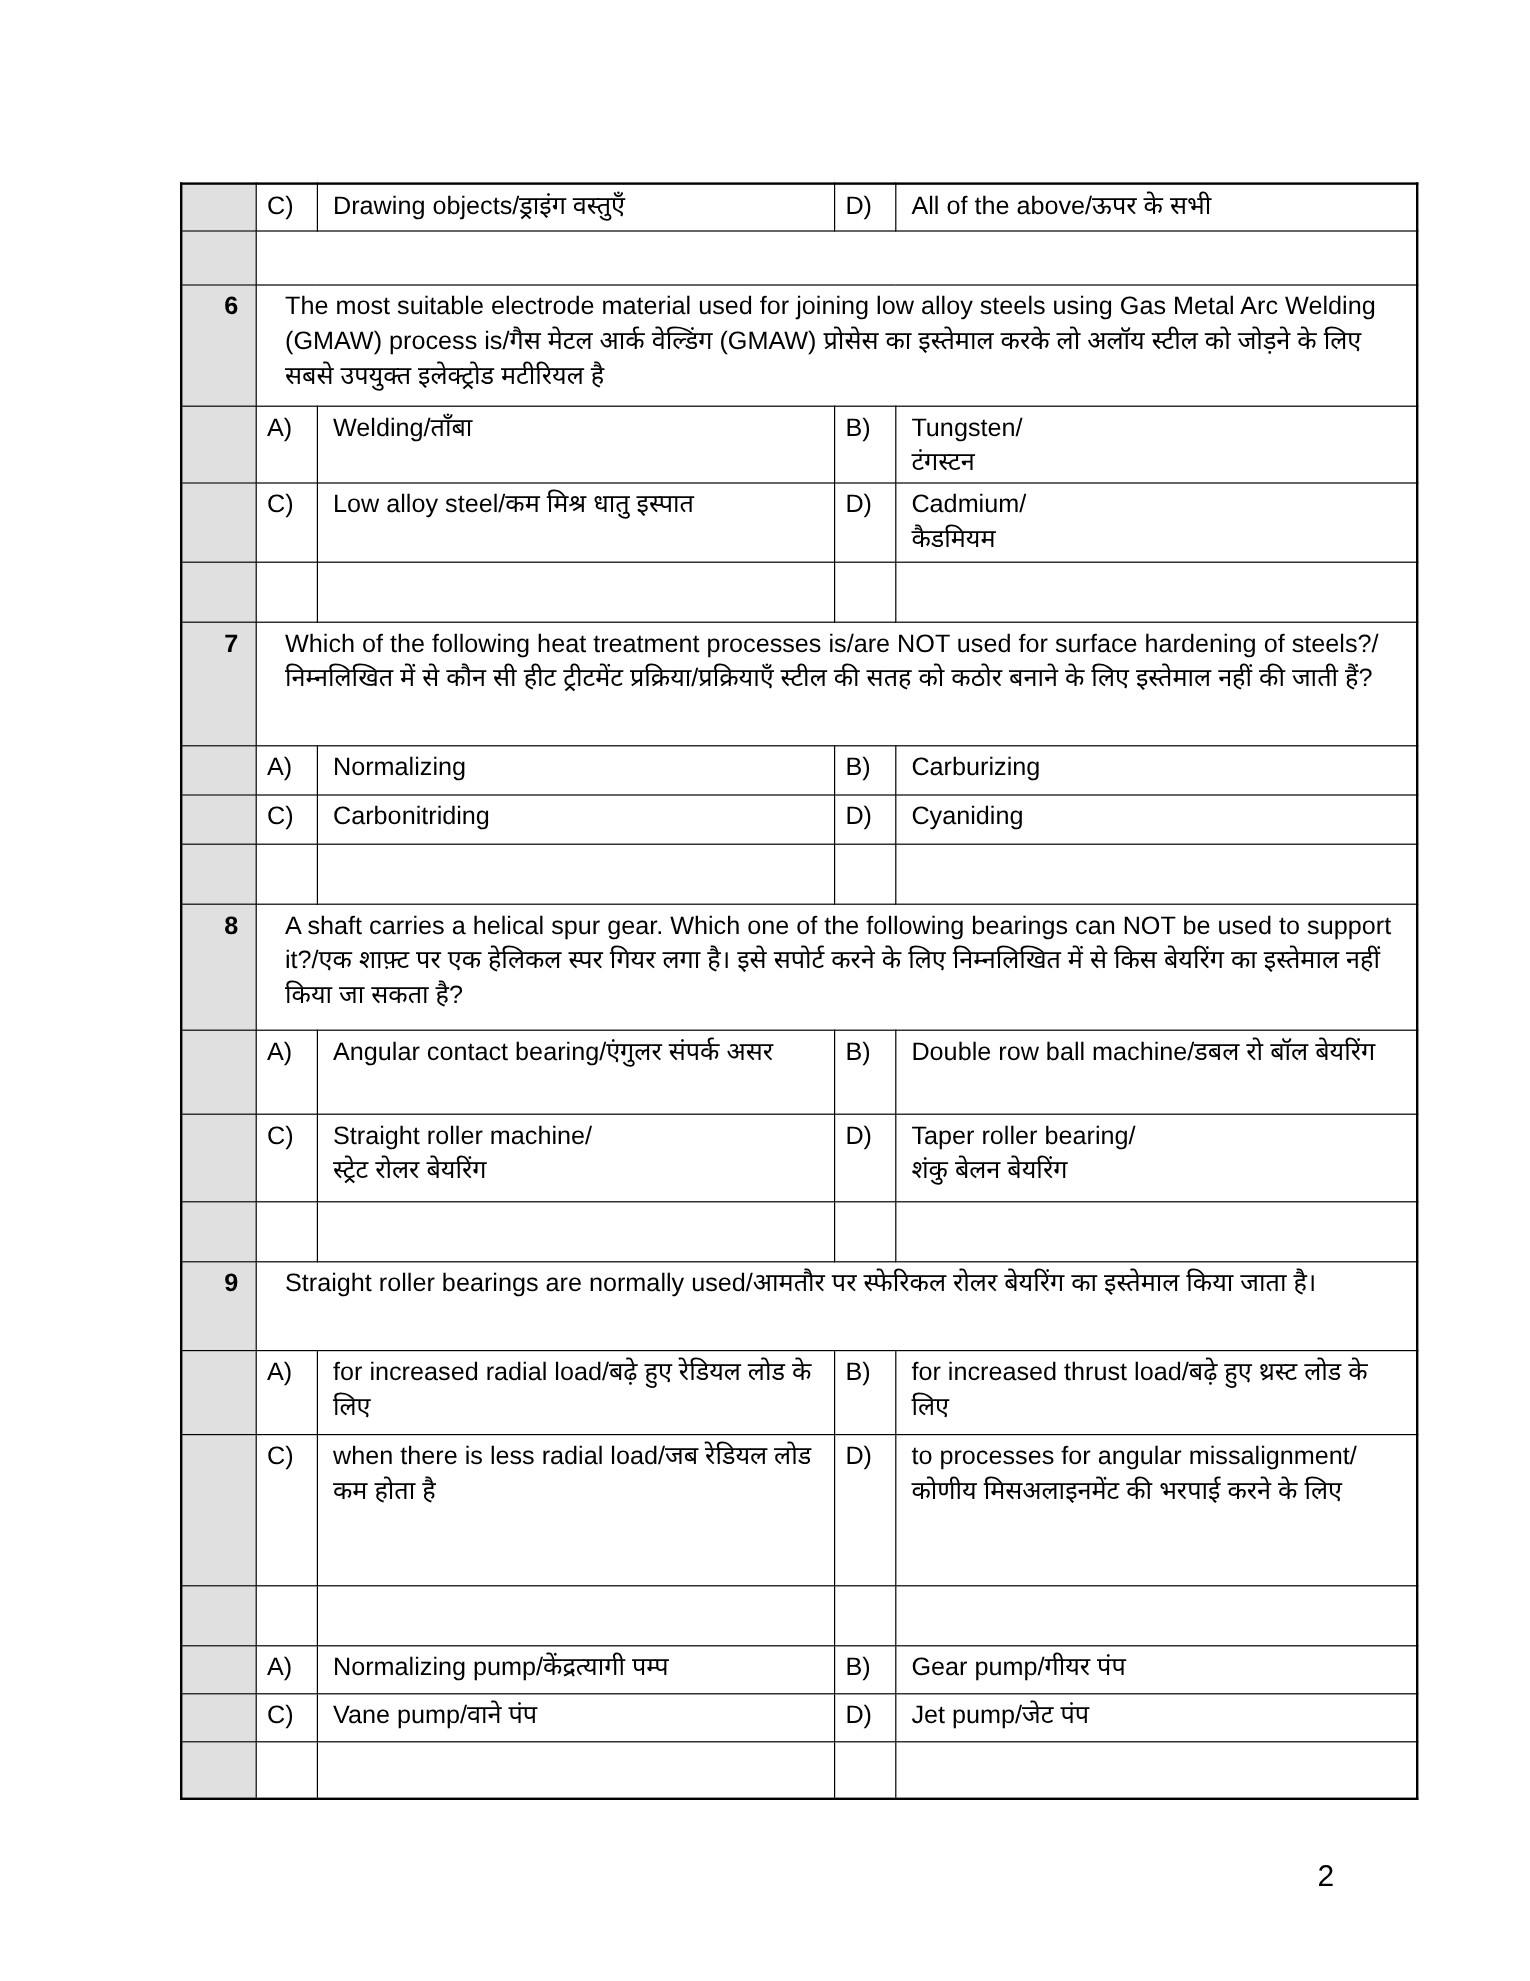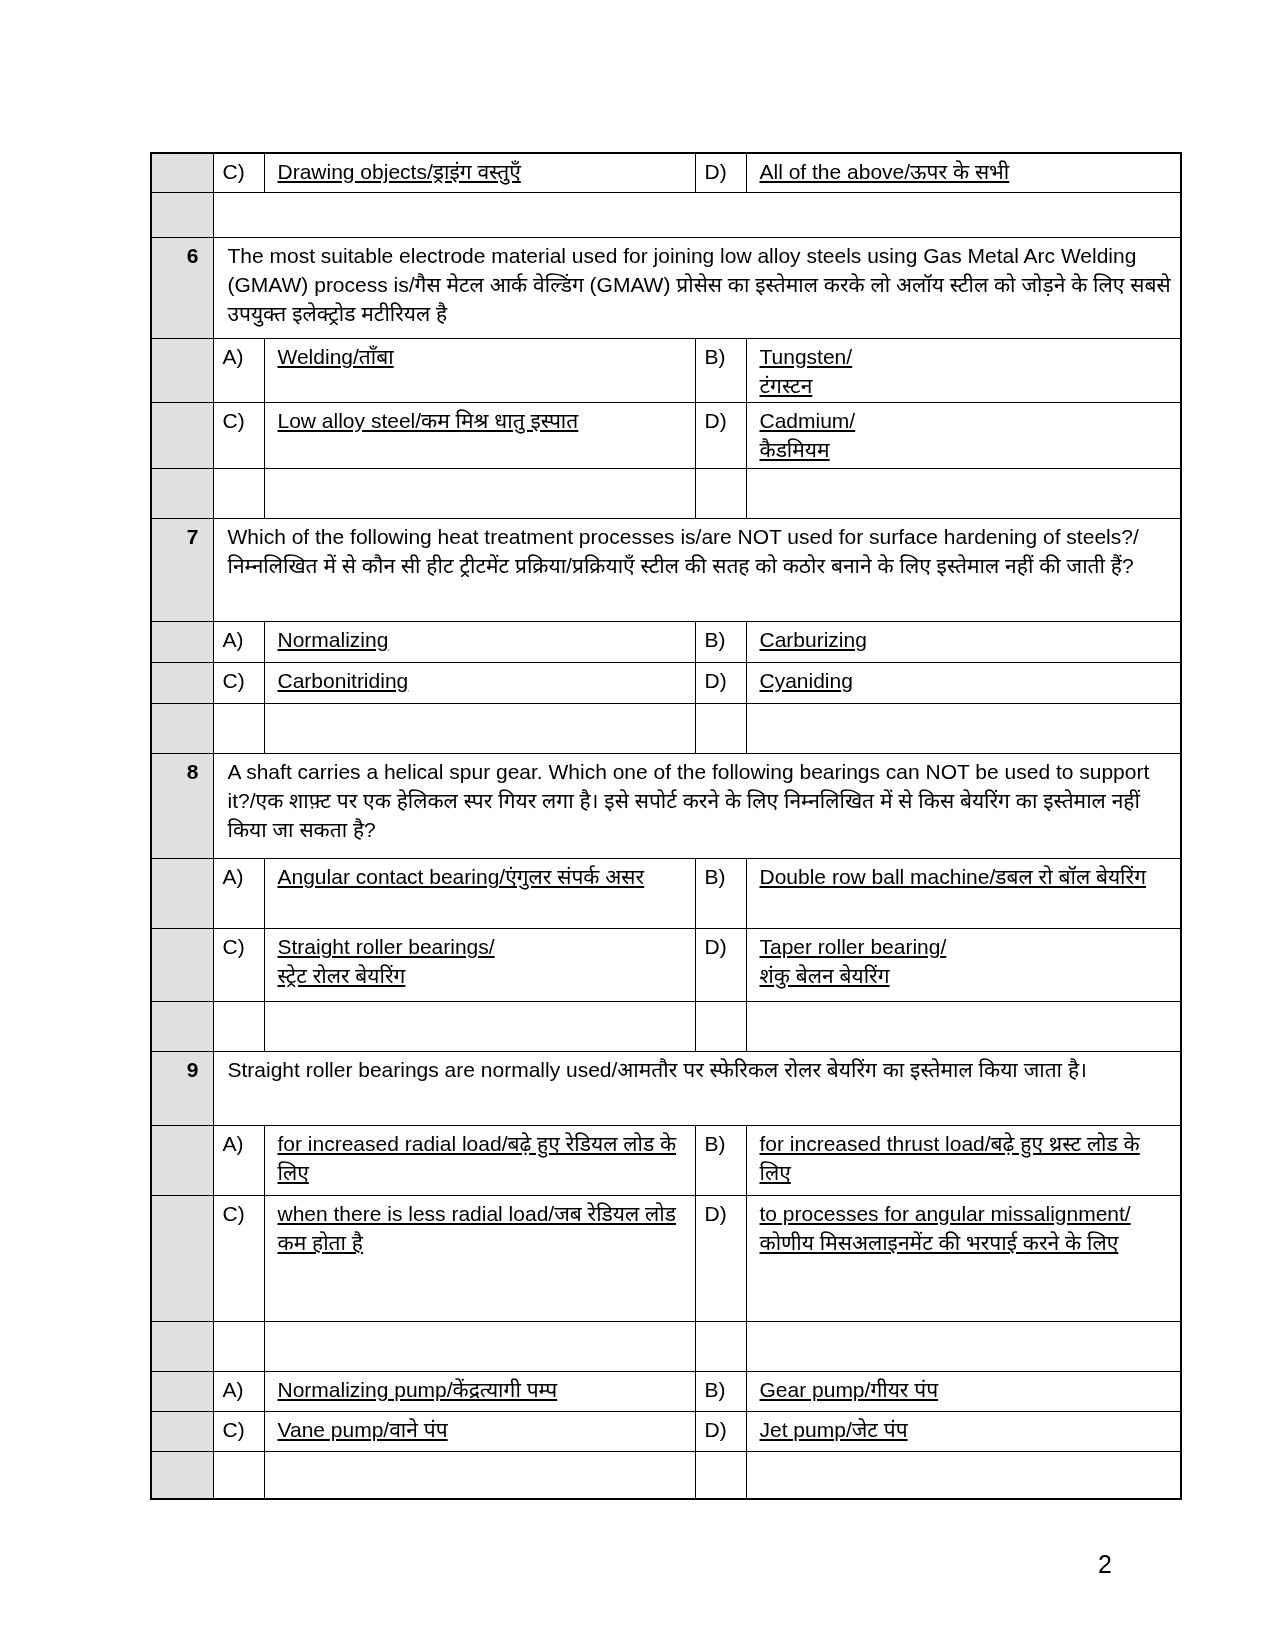--- a/index.html
+++ b/index.html
@@ -31,22 +31,22 @@
     word-wrap:break-word;
   }
   td.num{
     background:var(--numbg,#e0e0e0);
     text-align:right;
     padding-right:14px;
     padding-left:4px;
     font-weight:bold;
   }
   td.let{padding:3px 2px 2px 9px;}
-  td.txt{white-space:pre-line;text-decoration:underline;}
-  td.stem{padding-left:14px;}
+  td.txt{white-space:pre-line;}
+  td.stem{padding-left:24px;}
   
   tr.h33 td{height:33px;} tr.h39 td{height:39px;} tr.h95 td{height:95px;}
   tr.h56 td{height:56px;} tr.h60 td{height:60px;} tr.h44 td{height:44px;}
   tr.h97 td{height:97px;} tr.h35 td{height:35px;} tr.h99 td{height:99px;}
   tr.h64 td{height:64px;} tr.h67 td{height:67px;} tr.h68 td{height:68px;}
   tr.h120 td{height:120px;} tr.h34 td{height:34px;} tr.h41 td{height:41px;}
   .pagenum{
     position:absolute;
     left:1098px;
     top:1549px;
@@ -142,21 +142,21 @@
     <tr class="h64">
       <td class="num"></td>
       <td class="let">A)</td>
       <td class="txt">Angular contact bearing/एंगुलर संपर्क असर</td>
       <td class="let">B)</td>
       <td class="txt">Double row ball machine/डबल रो बॉल बेयरिंग</td>
     </tr>
     <tr class="h67">
       <td class="num"></td>
       <td class="let">C)</td>
-      <td class="txt">Straight roller bearings/
+      <td class="txt">Straight roller machine/
 स्ट्रेट रोलर बेयरिंग</td>
       <td class="let">D)</td>
       <td class="txt">Taper roller bearing/
 शंकु बेलन बेयरिंग</td>
     </tr>
     <tr class="h44">
       <td class="num"></td>
       <td class="let"></td>
       <td></td>
       <td class="let"></td>

